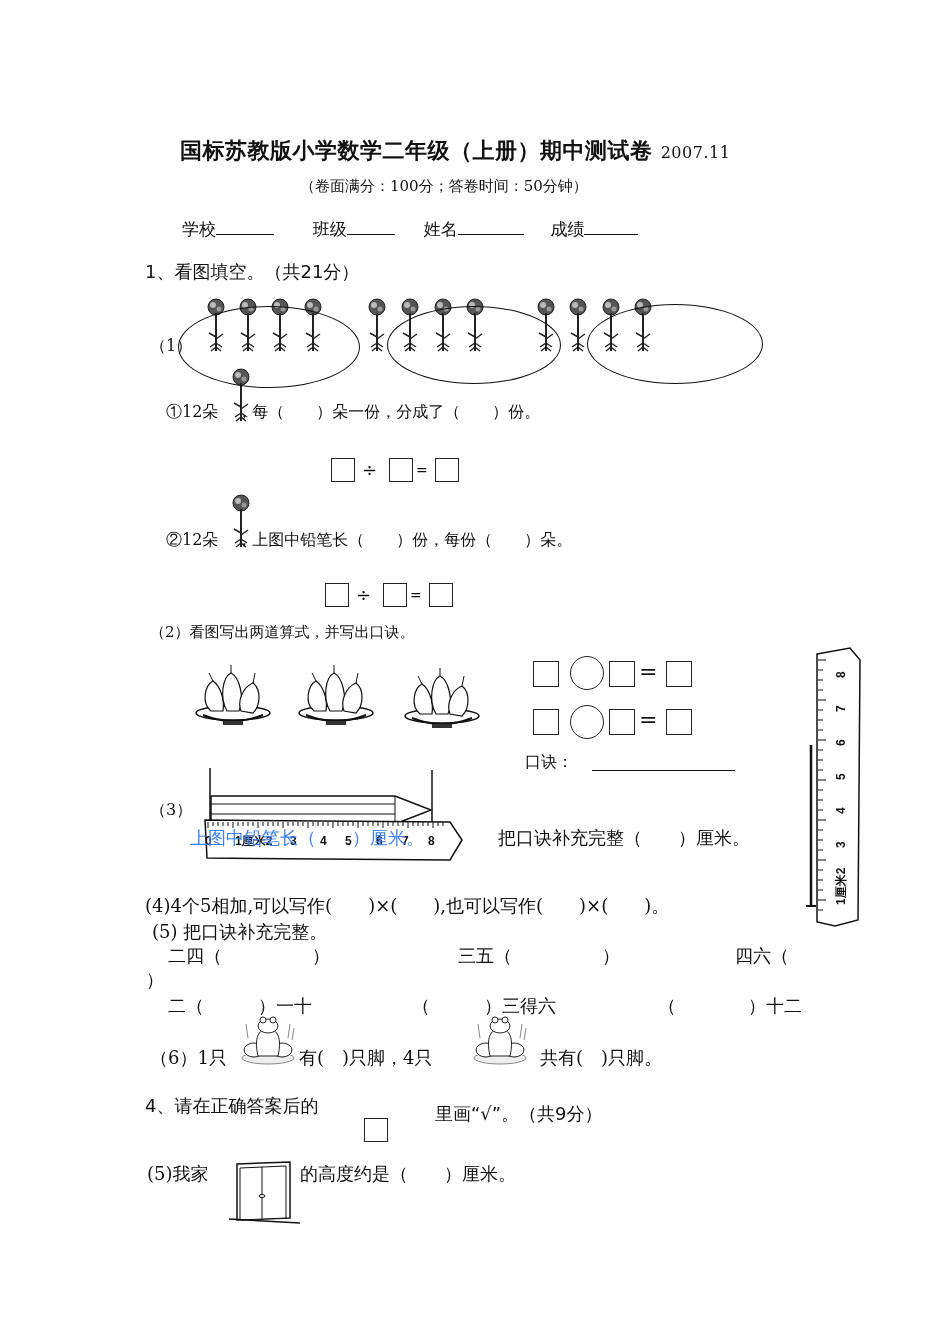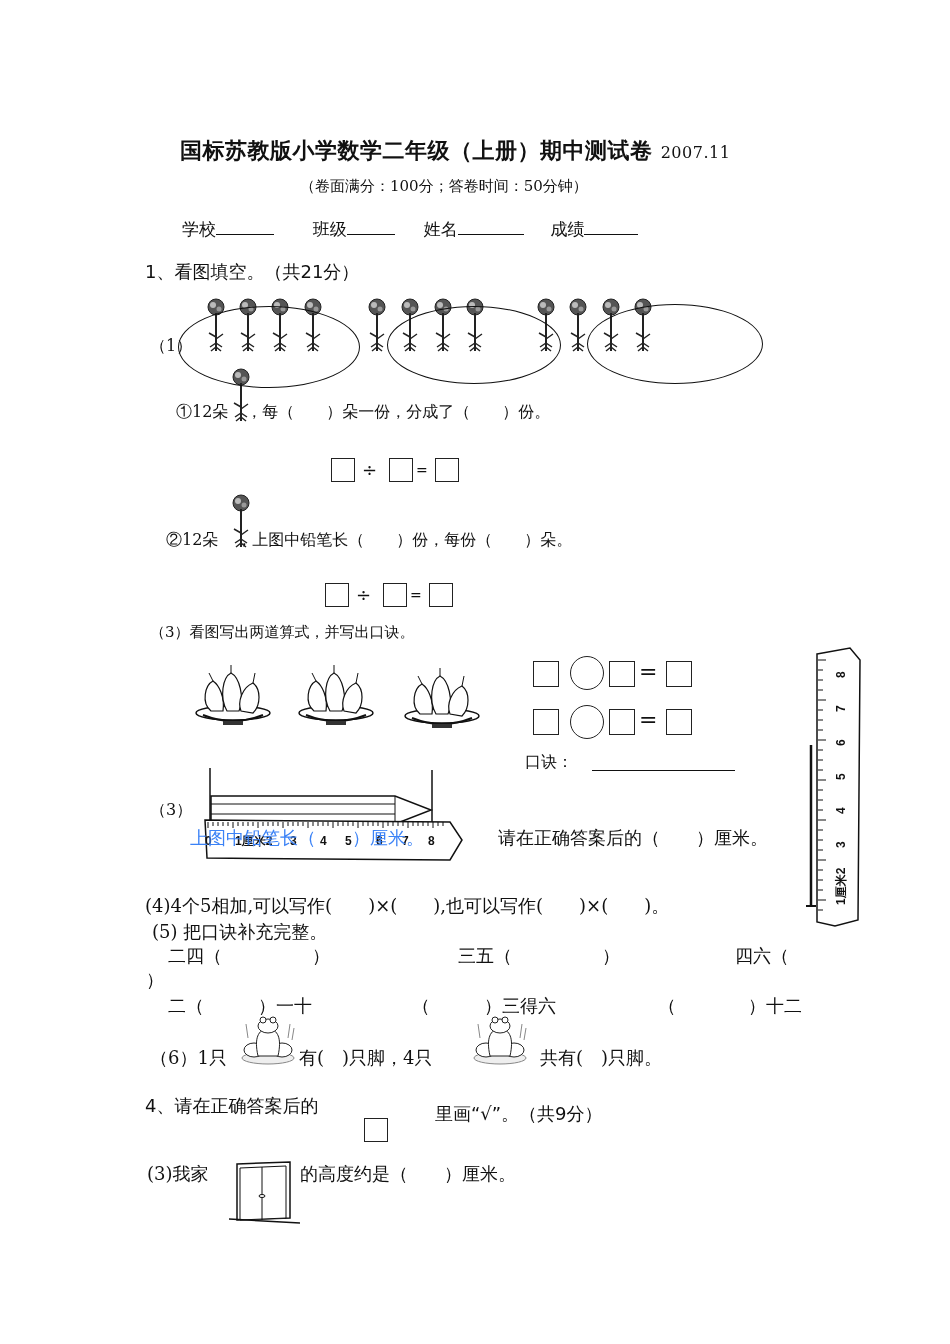--- a/index.html
+++ b/index.html
@@ -71,41 +71,41 @@
   <use href="#flower" x="643" y="307"></use>
 
   <use href="#flower" x="241" y="377"></use>
   <use href="#flower" x="241" y="503"></use>
 </svg>
 
 <div class="oval" style="left:178px; top:306px; width:180px; height:80px;"></div>
 <div class="oval" style="left:387px; top:306px; width:172px; height:76px;"></div>
 <div class="oval" style="left:587px; top:304px; width:174px; height:78px;"></div>
 
-<div class="abs txt" style="left:166px; top:402px;margin-left:10px;">
+<div class="abs txt" style="left:166px; top:402px;">
   <span>①</span><span>12朵</span><span style="display:inline-block;width:18px"></span><span>，每（　　）朵一份，分成了（　　）份。</span>
 </div>
 
 <div class="box" style="left:331px; top:458px; width:22px; height:22px;"></div>
 <div class="eq" style="left:362px; top:459px; font-size:18px;">÷</div>
 <div class="box" style="left:389px; top:458px; width:22px; height:22px;"></div>
 <div class="eq" style="left:416px; top:462px;">=</div>
 <div class="box" style="left:435px; top:458px; width:22px; height:22px;"></div>
 
 <div class="abs txt" style="left:166px; top:530px;">
   <span>②</span><span>12朵</span><span style="display:inline-block;width:18px"></span><span>，上图中铅笔长（　　）份，每份（　　）朵。</span>
 </div>
 
 <div class="box" style="left:325px; top:583px; width:22px; height:22px;"></div>
 <div class="eq" style="left:356px; top:584px; font-size:18px;">÷</div>
 <div class="box" style="left:383px; top:583px; width:22px; height:22px;"></div>
 <div class="eq" style="left:410px; top:587px;">=</div>
 <div class="box" style="left:429px; top:583px; width:22px; height:22px;"></div>
 
-<div class="abs txt" style="left:150px; top:623px; font-size:15px;">（3）看图写出两道算式，并写出口诀。</div>
+<div class="abs txt" style="left:150px; top:623px; font-size:15px;">（2）看图写出两道算式，并写出口诀。</div>
 
 <svg width="950" height="1344" style="left:0;top:0;">
   <defs>
     <g id="plate">
       <ellipse cx="0" cy="30" rx="37" ry="7" fill="#fff" stroke="#111" stroke-width="1.5"></ellipse>
       <path d="M-30 32 Q0 44 30 32" stroke="#111" stroke-width="2" fill="none"></path>
       <rect x="-10" y="38" width="20" height="4" fill="#333"></rect>
       <path d="M-22 28 C-32 20 -28 2 -20 -2 C-14 2 -8 14 -10 28 Z" fill="#fff" stroke="#111" stroke-width="1.2"></path>
       <path d="M-6 28 C-14 14 -10 -6 -2 -10 C6 -6 12 14 6 28 Z" fill="#fff" stroke="#111" stroke-width="1.2"></path>
       <path d="M8 28 C4 18 10 4 20 0 C28 6 28 22 20 30 Z" fill="#fff" stroke="#111" stroke-width="1.2"></path>
@@ -151,21 +151,21 @@
       <text x="235" y="845">1厘米2</text>
       <text x="290" y="845">3</text>
     <text x="320" y="845">4</text>
       <text x="345" y="845">5</text>
       <text x="376" y="845">6</text>
     <text x="402" y="845">7</text>
       <text x="428" y="845">8</text>
   </g>
 </svg>
 <div class="abs txt18" style="left:190px; top:826px; color:#3b82f6;">上图中铅笔长（　　）厘米。</div>
-<div class="abs txt18" style="left:498px; top:826px;">请在正确答案后的（　　）厘米。</div>
+<div class="abs txt18" style="left:498px; top:826px;">把口诀补充完整（　　）厘米。</div>
 
 <svg width="950" height="1344" style="left:0;top:0;">
   <path d="M817 654 L850 648 L860 660 L858 920 L835 926 L817 922 Z" fill="#fff" stroke="#111" stroke-width="1.5"></path>
   <g stroke="#111" stroke-width="1">
     <path d="M818 660 L826 660 M818 670 L823 670 M818 680 L823 680 M818 690 L823 690 M818 700 L826 700 M818 710 L823 710 M818 720 L823 720 M818 730 L823 730 M818 740 L826 740 M818 750 L823 750 M818 760 L823 760 M818 770 L823 770 M818 780 L826 780 M818 790 L823 790 M818 800 L823 800 M818 810 L823 810 M818 820 L826 820 M818 830 L823 830 M818 840 L823 840 M818 850 L823 850 M818 860 L826 860 M818 870 L823 870 M818 880 L823 880 M818 890 L823 890 M818 900 L826 900 M818 910 L823 910"></path>
   </g>
   <g font-family="Liberation Sans, sans-serif" font-size="12" font-weight="bold" fill="#111">
     <text transform="translate(845 905) rotate(-90)">1厘米2</text>
     <text transform="translate(845 848) rotate(-90)">3</text>
     <text transform="translate(845 814) rotate(-90)">4</text>
@@ -206,21 +206,21 @@
   <use href="#frog" x="500" y="1028"></use>
 </svg>
 <div class="abs txt18" style="left:150px; top:1046px;">（6）1只</div>
 <div class="abs txt18" style="left:299px; top:1046px;">有(　)只脚，4只</div>
 <div class="abs txt18" style="left:540px; top:1046px;">共有(　)只脚。</div>
 
 <div class="abs qhead" style="left:145px; top:1094px;">4、请在正确答案后的</div>
 <div class="box" style="left:364px; top:1118px; width:22px; height:22px;"></div>
 <div class="abs qhead" style="left:390px; top:1102px;margin-left:45px;">里画“√”。（共9分）</div>
 
-<div class="abs txt18" style="left:147px; top:1162px;">(3)我家</div>
+<div class="abs txt18" style="left:147px; top:1162px;">(5)我家</div>
 <svg width="950" height="1344" style="left:0;top:0;">
   <path d="M237 1164 L290 1162 L290 1218 L237 1220 Z" fill="#fff" stroke="#111" stroke-width="1.5"></path>
   <path d="M240 1168 L286 1166 L286 1218 L240 1220 Z" fill="#fff" stroke="#111" stroke-width="1"></path>
   <line x1="262" y1="1167" x2="262" y2="1220" stroke="#111"></line>
   <ellipse cx="262" cy="1196" rx="3" ry="1.5" fill="#fff" stroke="#111"></ellipse>
   <line x1="229" y1="1219" x2="300" y2="1223" stroke="#111" stroke-width="1.5"></line>
 </svg>
 <div class="abs txt18" style="left:300px; top:1162px;">的高度约是（　　）厘米。</div>
 
 </body></html>

